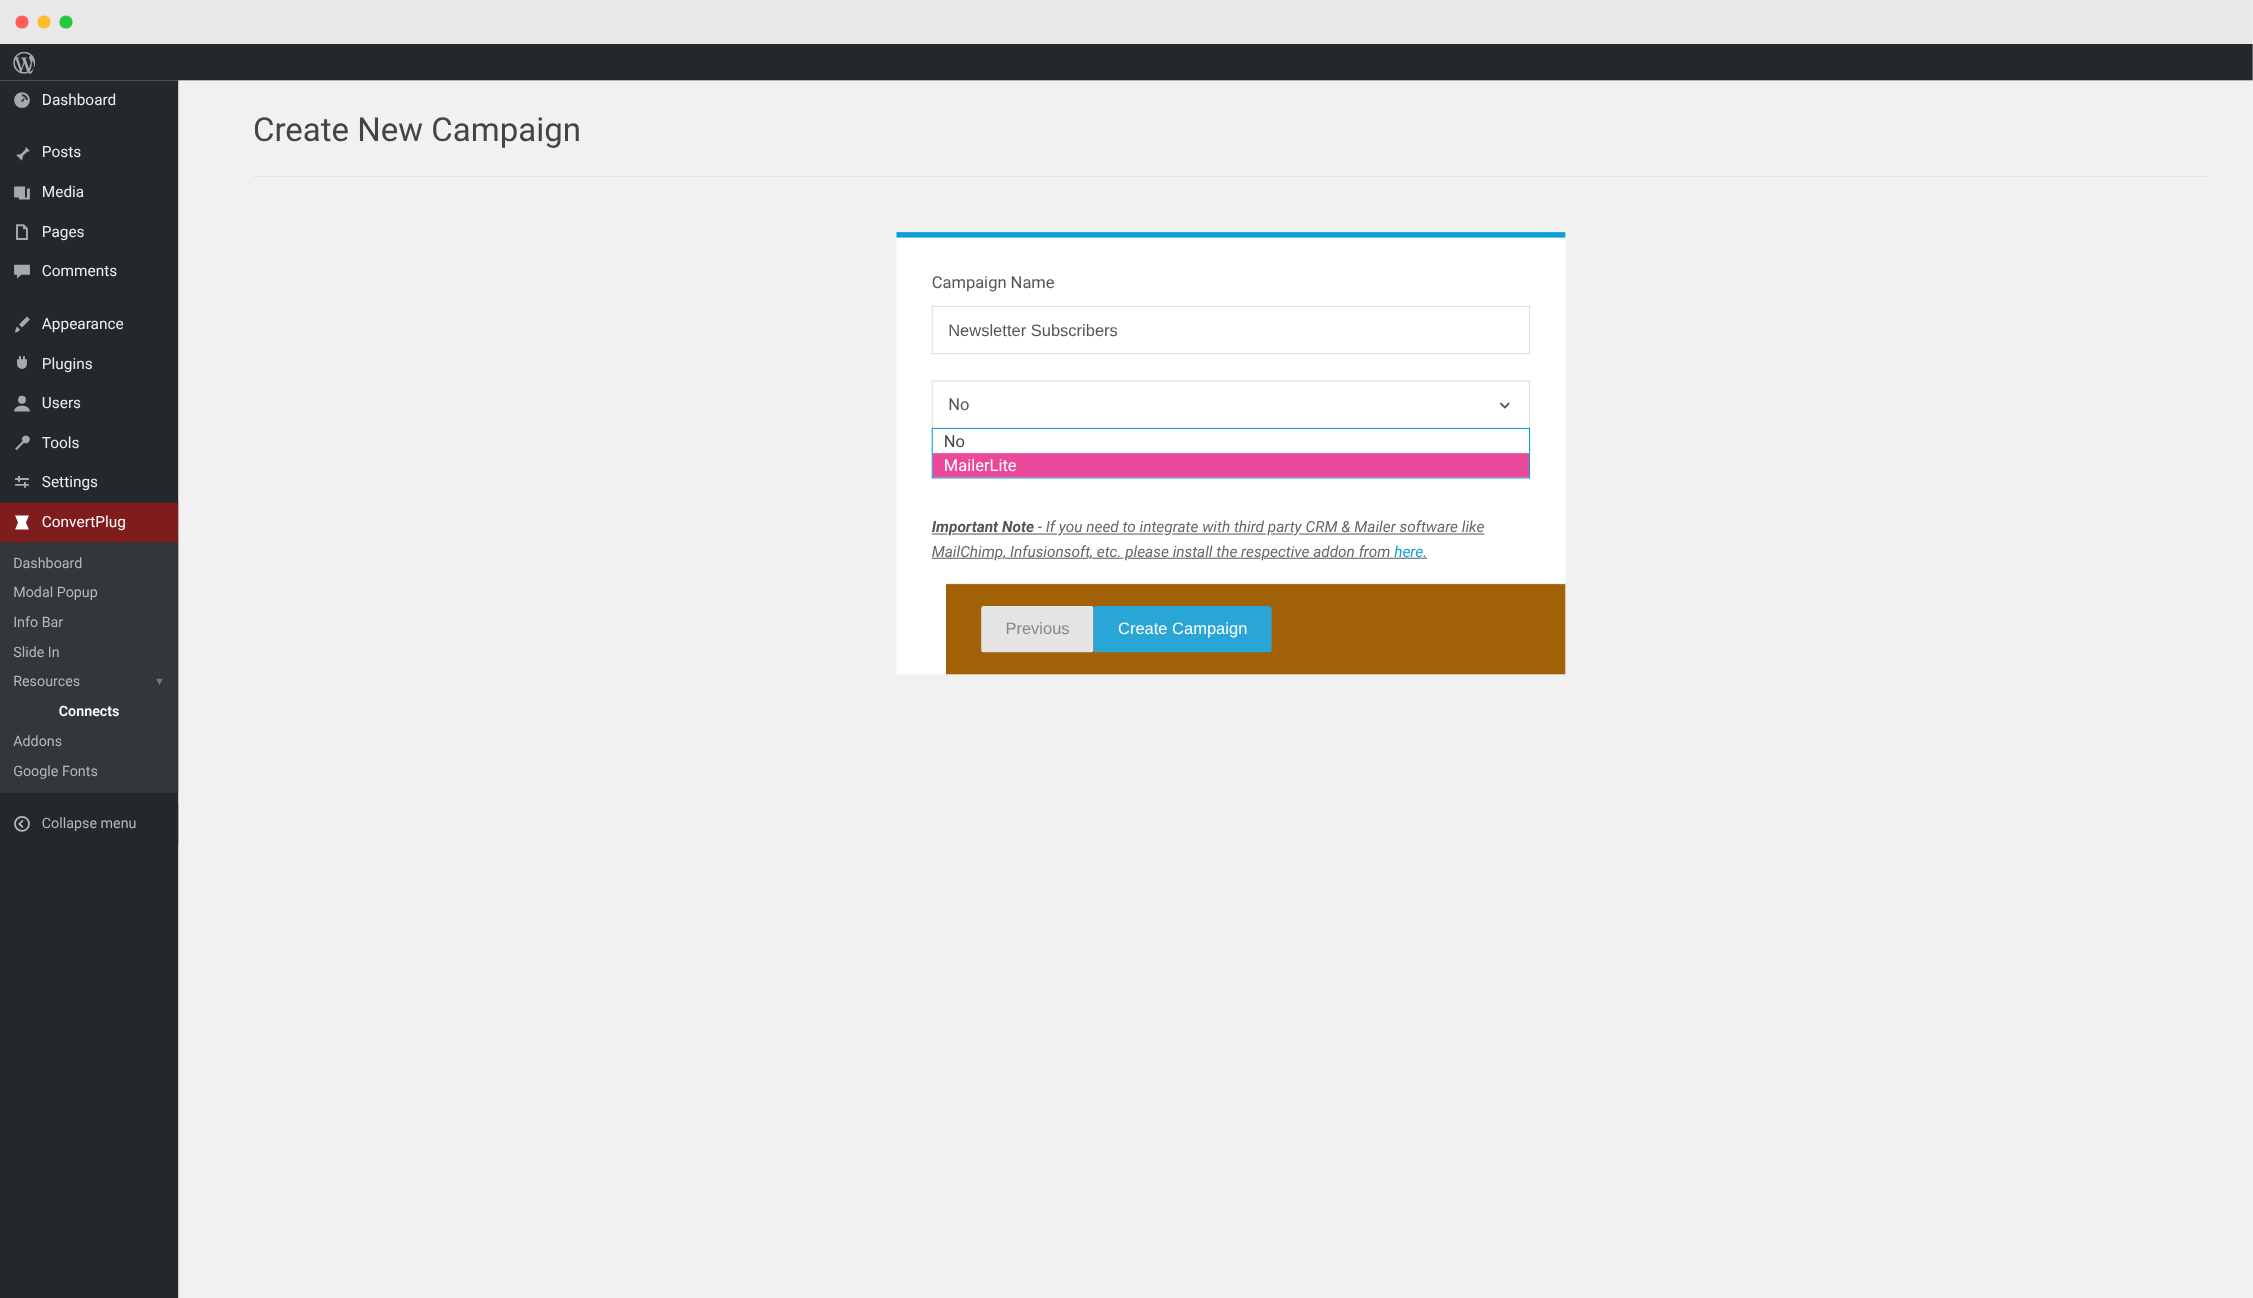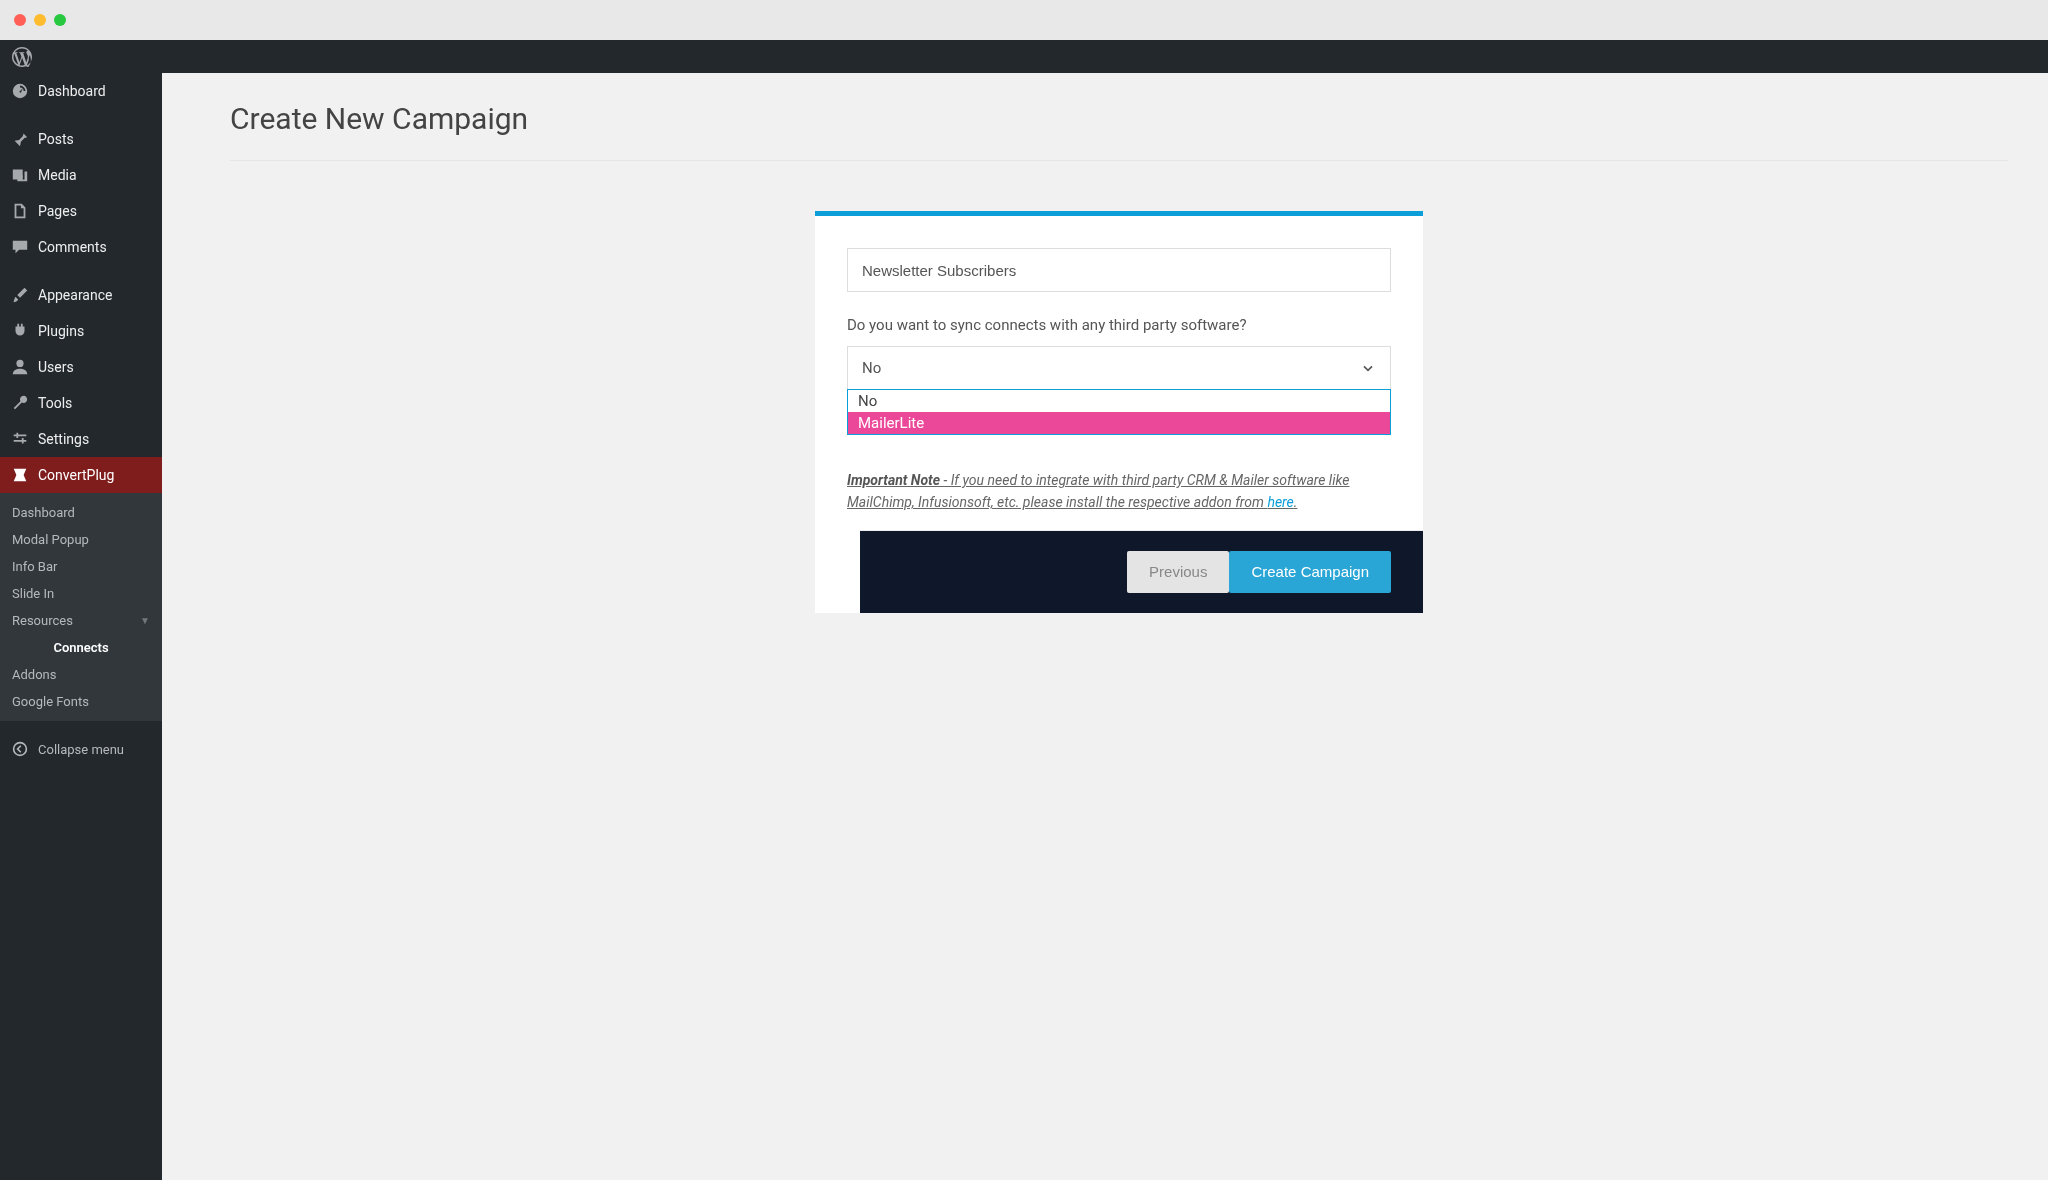--- a/index.html
+++ b/index.html
@@ -39,21 +39,21 @@
 .form-input { width: 100%; height: 44px; border: 1px solid #ddd; padding: 0 14px; font-size: 15px; color: #555; margin-bottom: 24px; outline: none; }
 .select-wrap { position: relative; margin-bottom: 0; }
 .form-select { width: 100%; height: 44px; border: 1px solid #ddd; padding: 0 14px; font-size: 15px; color: #555; display: flex; align-items: center; justify-content: space-between; cursor: pointer; background: #fff; }
 .chevron { font-size: 18px; color: #555; }
 .dropdown { position: relative; border: 1px solid #0c9ed8; border-top: 1px solid #0c9ed8; margin-top: -1px; background: #fff; }
 .dropdown-option { padding: 2px 10px; font-size: 15px; color: #444; cursor: pointer; }
 .dropdown-option.highlighted { background: #ec4899; color: #fff; }
 .note { font-size: 14px; color: #666; font-style: italic; margin-top: 34px; line-height: 1.6; text-decoration: underline; }
 .note strong { font-style: italic; font-weight: 700; color: #555; }
 .note a { color: #0c9ed8; text-decoration: none; }
-.card-footer { border-top: 1px solid #eee; padding: 20px 32px; display: flex; justify-content: flex-end; align-items: center; background: #0f172a; margin-left: 45px; }
+.card-footer { border-top: 1px solid #eee; padding: 20px 32px; display: flex; justify-content: flex-start; align-items: center; background: #a16207; margin-left: 45px; }
 .btn { height: 42px; padding: 0 22px; font-size: 15px; border: none; cursor: pointer; border-radius: 2px; }
 .btn-prev { background: #e4e4e4; color: #888; }
 .btn-primary { background: #2aa6d6; color: #fff; }
 
 svg { display: block; }
 </style>
 </head>
 <body>
 
 <div class="window-chrome">
@@ -201,23 +201,23 @@
         </span>
       <span>Collapse menu</span>
     </div>
   </div>
 
   <div class="content">
     <h1 class="page-title">Create New Campaign</h1>
 
     <div class="card">
       <div class="card-body">
+        <div class="form-label">Campaign Name</div>
         <input class="form-input" type="text" value="Newsletter Subscribers" style="">
 
-        <div class="form-label">Do you want to sync connects with any third party software?</div>
 
         <div class="select-wrap">
           <div class="form-select">
             <span>No</span>
             <span class="chevron">
                 <svg width="16" height="16" viewBox="0 0 20 20" fill="none" stroke="currentColor" stroke-width="2">
                   <path d="M5 8l5 5 5-5"></path>
                 </svg>
               </span>
           </div>

